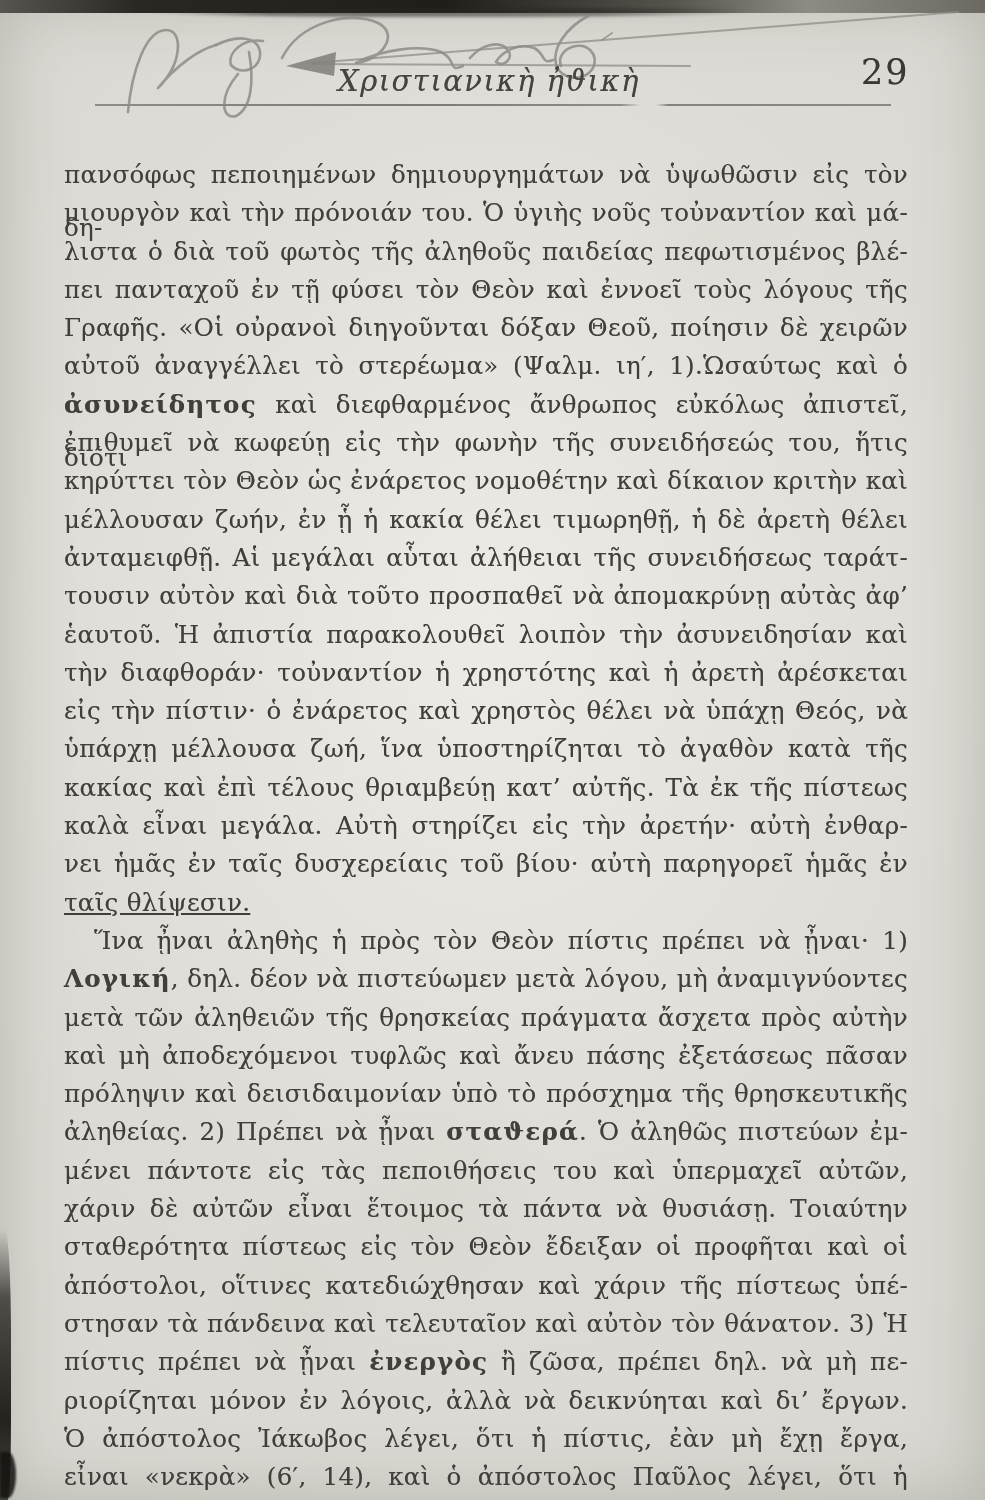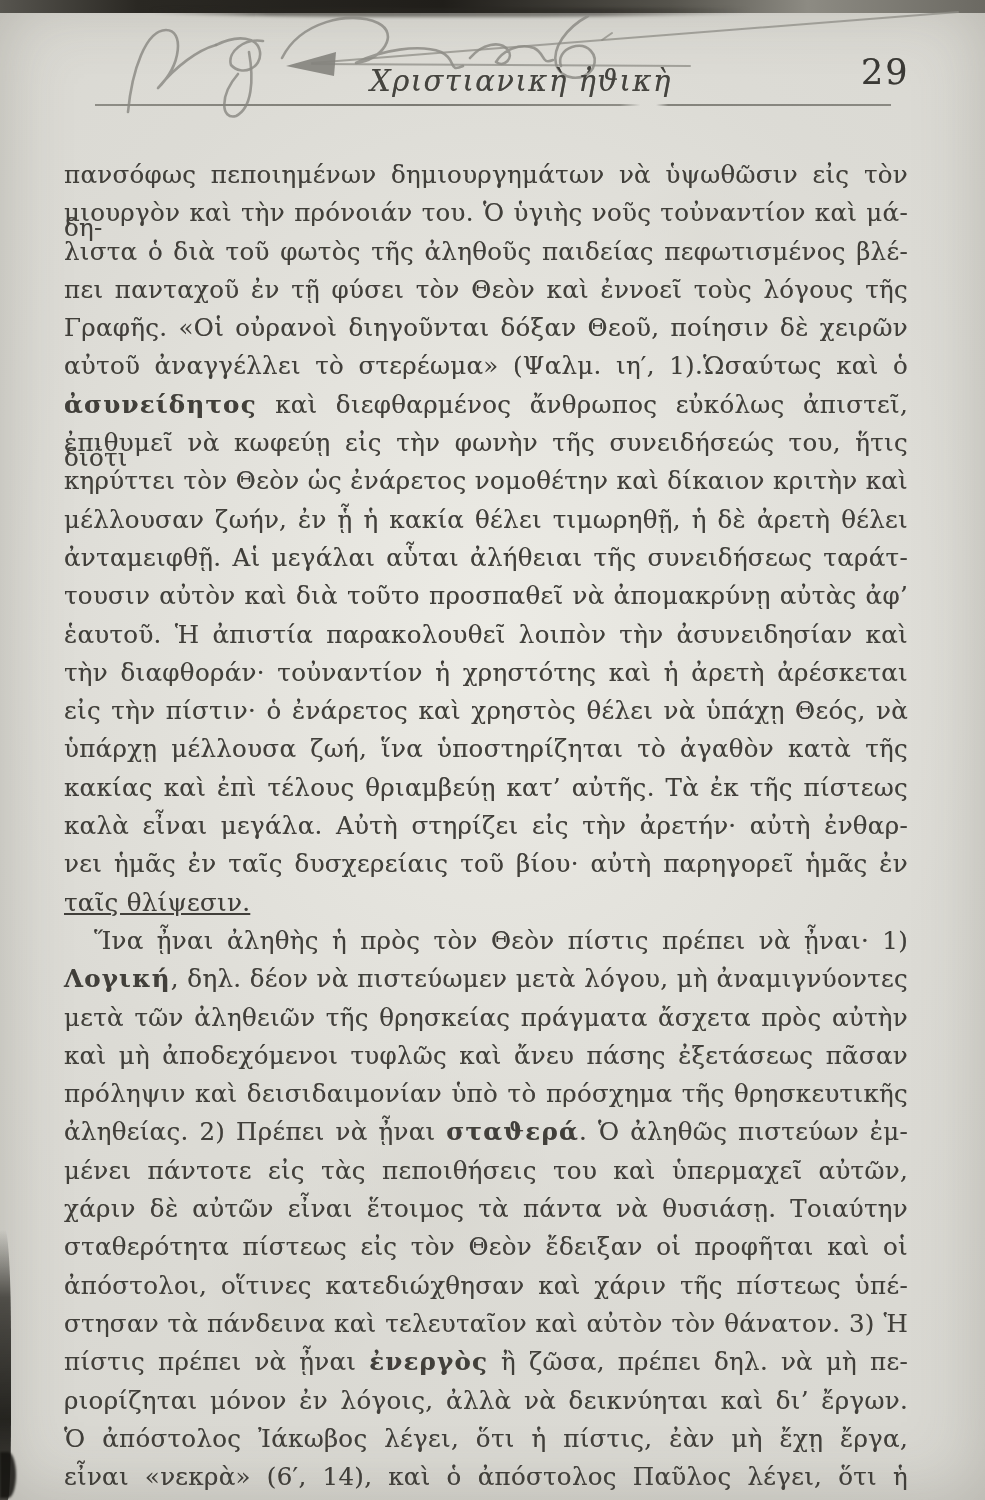--- a/index.html
+++ b/index.html
@@ -38,21 +38,20 @@
   .left-blob{
     position:absolute;left:0;top:1452px;width:16px;height:46px;
     background:rgba(20,19,15,.85);border-radius:0 60% 60% 0;filter:blur(1.2px);
   }
   
   .header-title{
     position:absolute;left:338px;top:64px;width:260px;
     font-style:italic;font-size:29px;letter-spacing:1.5px;
     color:#45443f;text-align:center;white-space:nowrap;
     text-shadow:0 0 .5px rgba(60,58,52,.55);
-    margin-left:32px;
   }
   .page-number{
     position:absolute;left:848px;top:52px;
     font-size:35px;color:#3a3935;letter-spacing:2px;
     text-shadow:0 0 .5px rgba(60,58,52,.5);
     margin-left:13px;
   }
   .header-rule{
     position:absolute;left:95px;top:104px;width:796px;height:2px;
     background:linear-gradient(to right,

